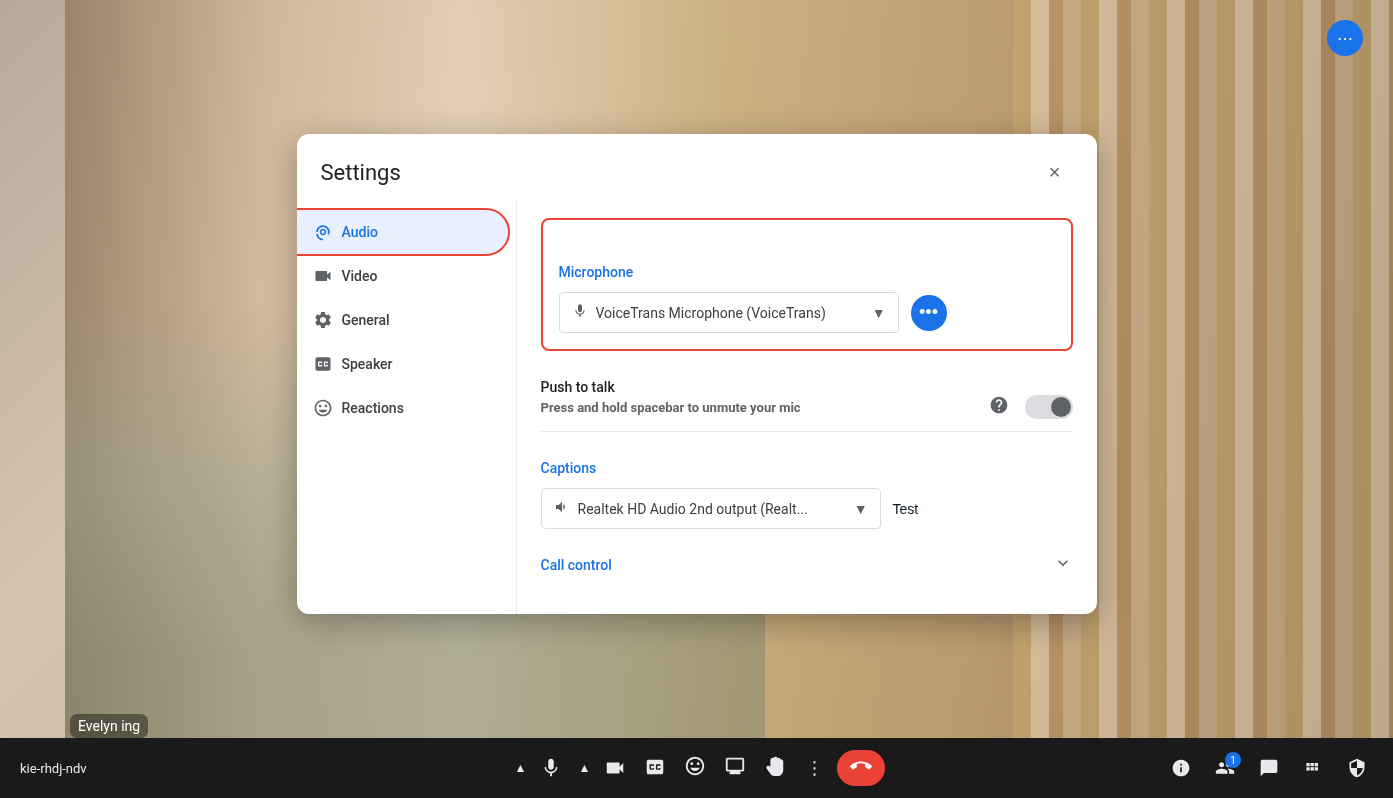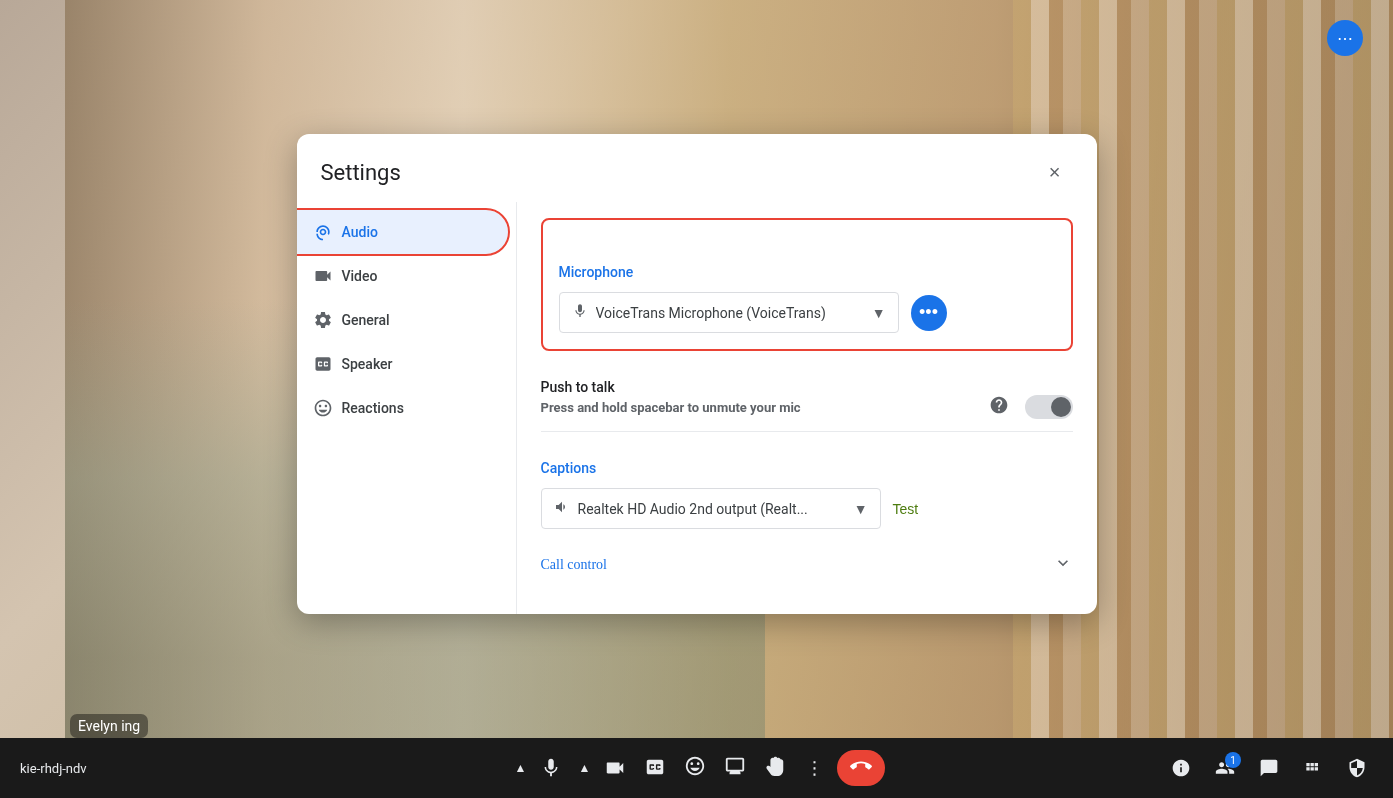--- a/index.html
+++ b/index.html
@@ -387,41 +387,40 @@
     
     .speaker-section {
       margin-bottom: 16px;
     }
     .speaker-row {
       display: flex;
       align-items: center;
       gap: 12px;
     }
     .test-link {
-      color: #4d7c0f;
+      color: #0f172a;
       font-size: 14px;
       cursor: pointer;
       background: none;
       border: none;
       padding: 0;
     }
 
     
     .call-control-row {
       display: flex;
       align-items: center;
       justify-content: space-between;
       padding: 8px 0;
     }
     .call-control-label {
       font-size: 14px;
       font-weight: 500;
       color: #1a73e8;
       cursor: pointer;
-      font-family: Liberation Serif, serif;
     }
     .chevron-icon {
       color: #5f6368;
       font-size: 18px;
       cursor: pointer;
     }
   </style>
 </head>
 <body>
 

